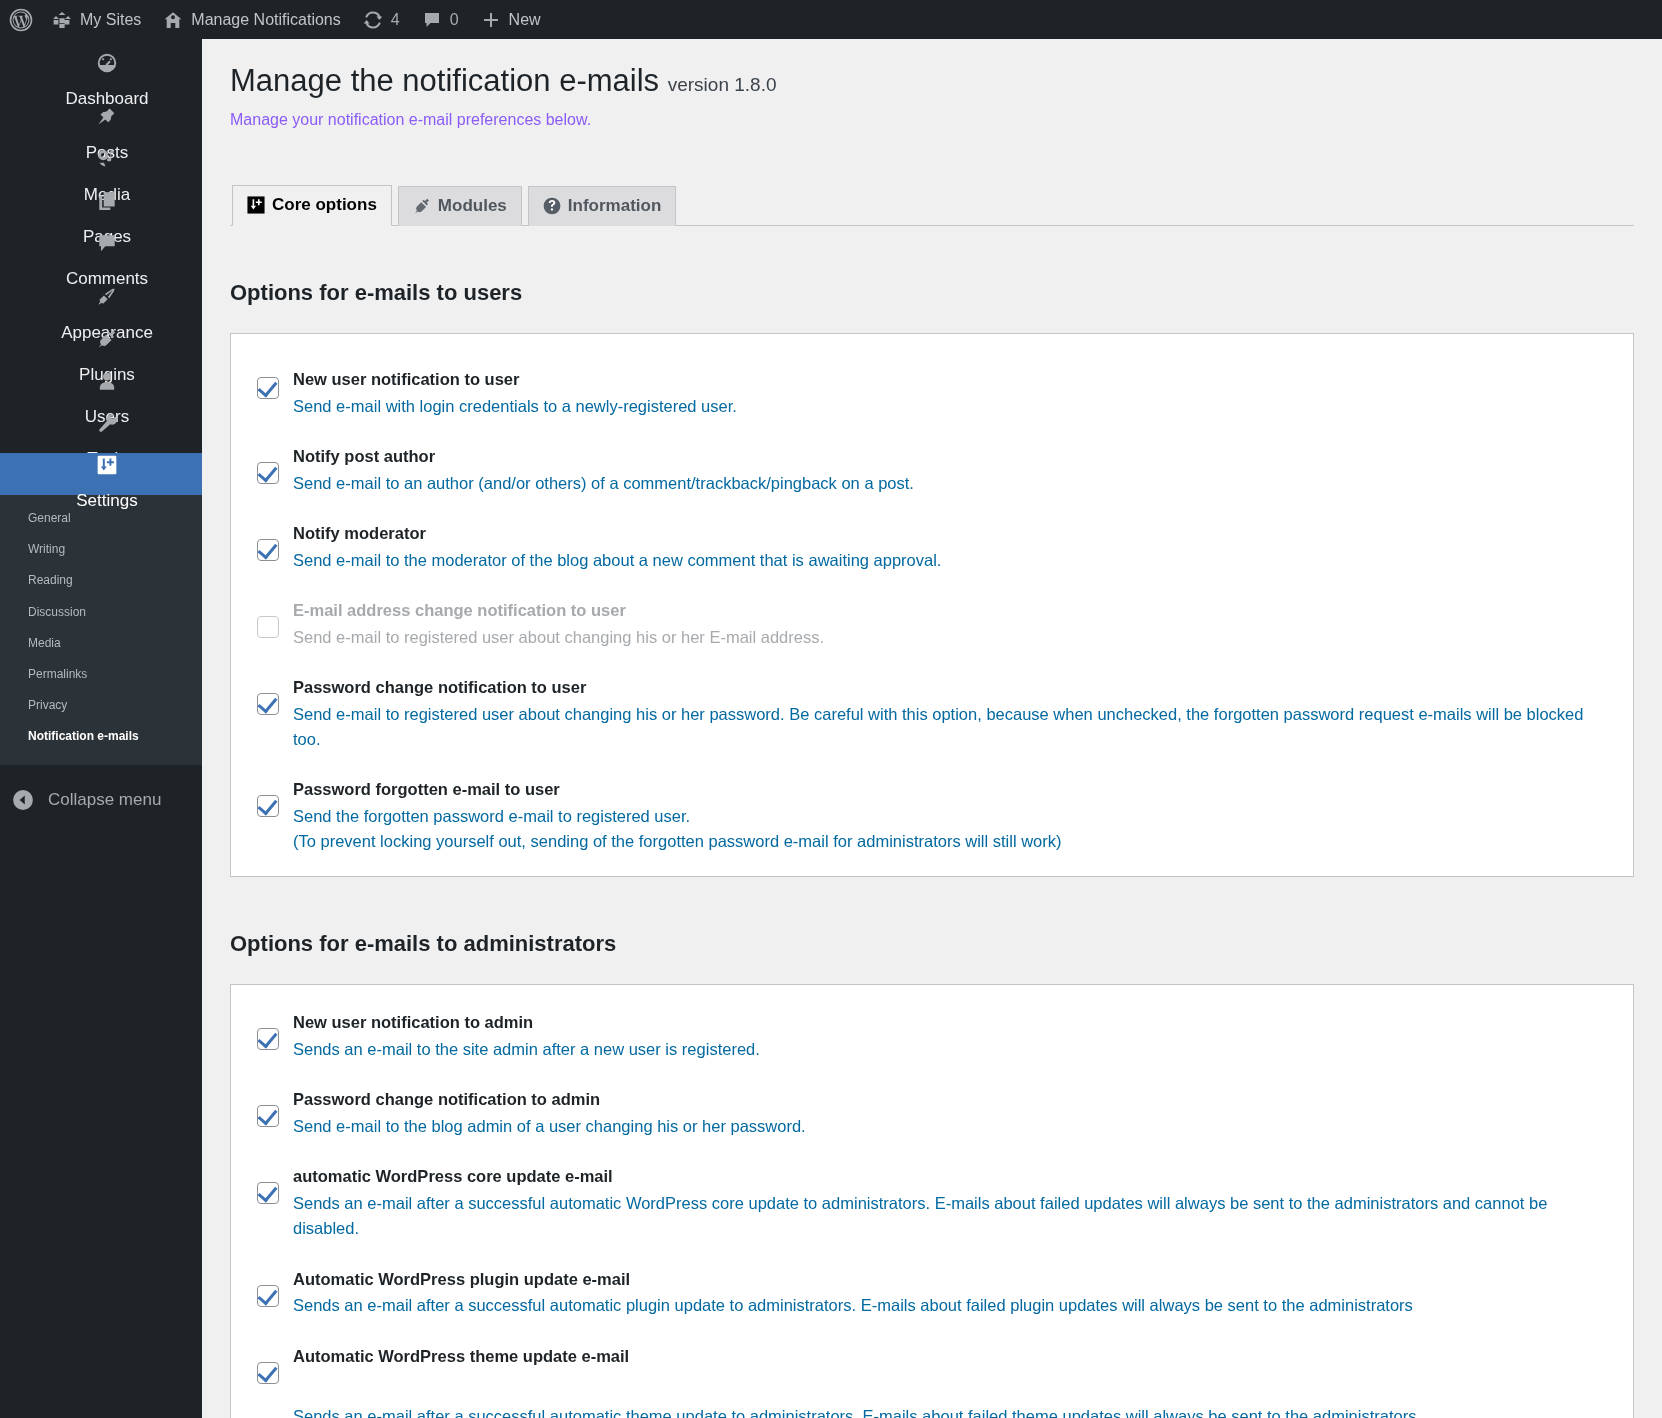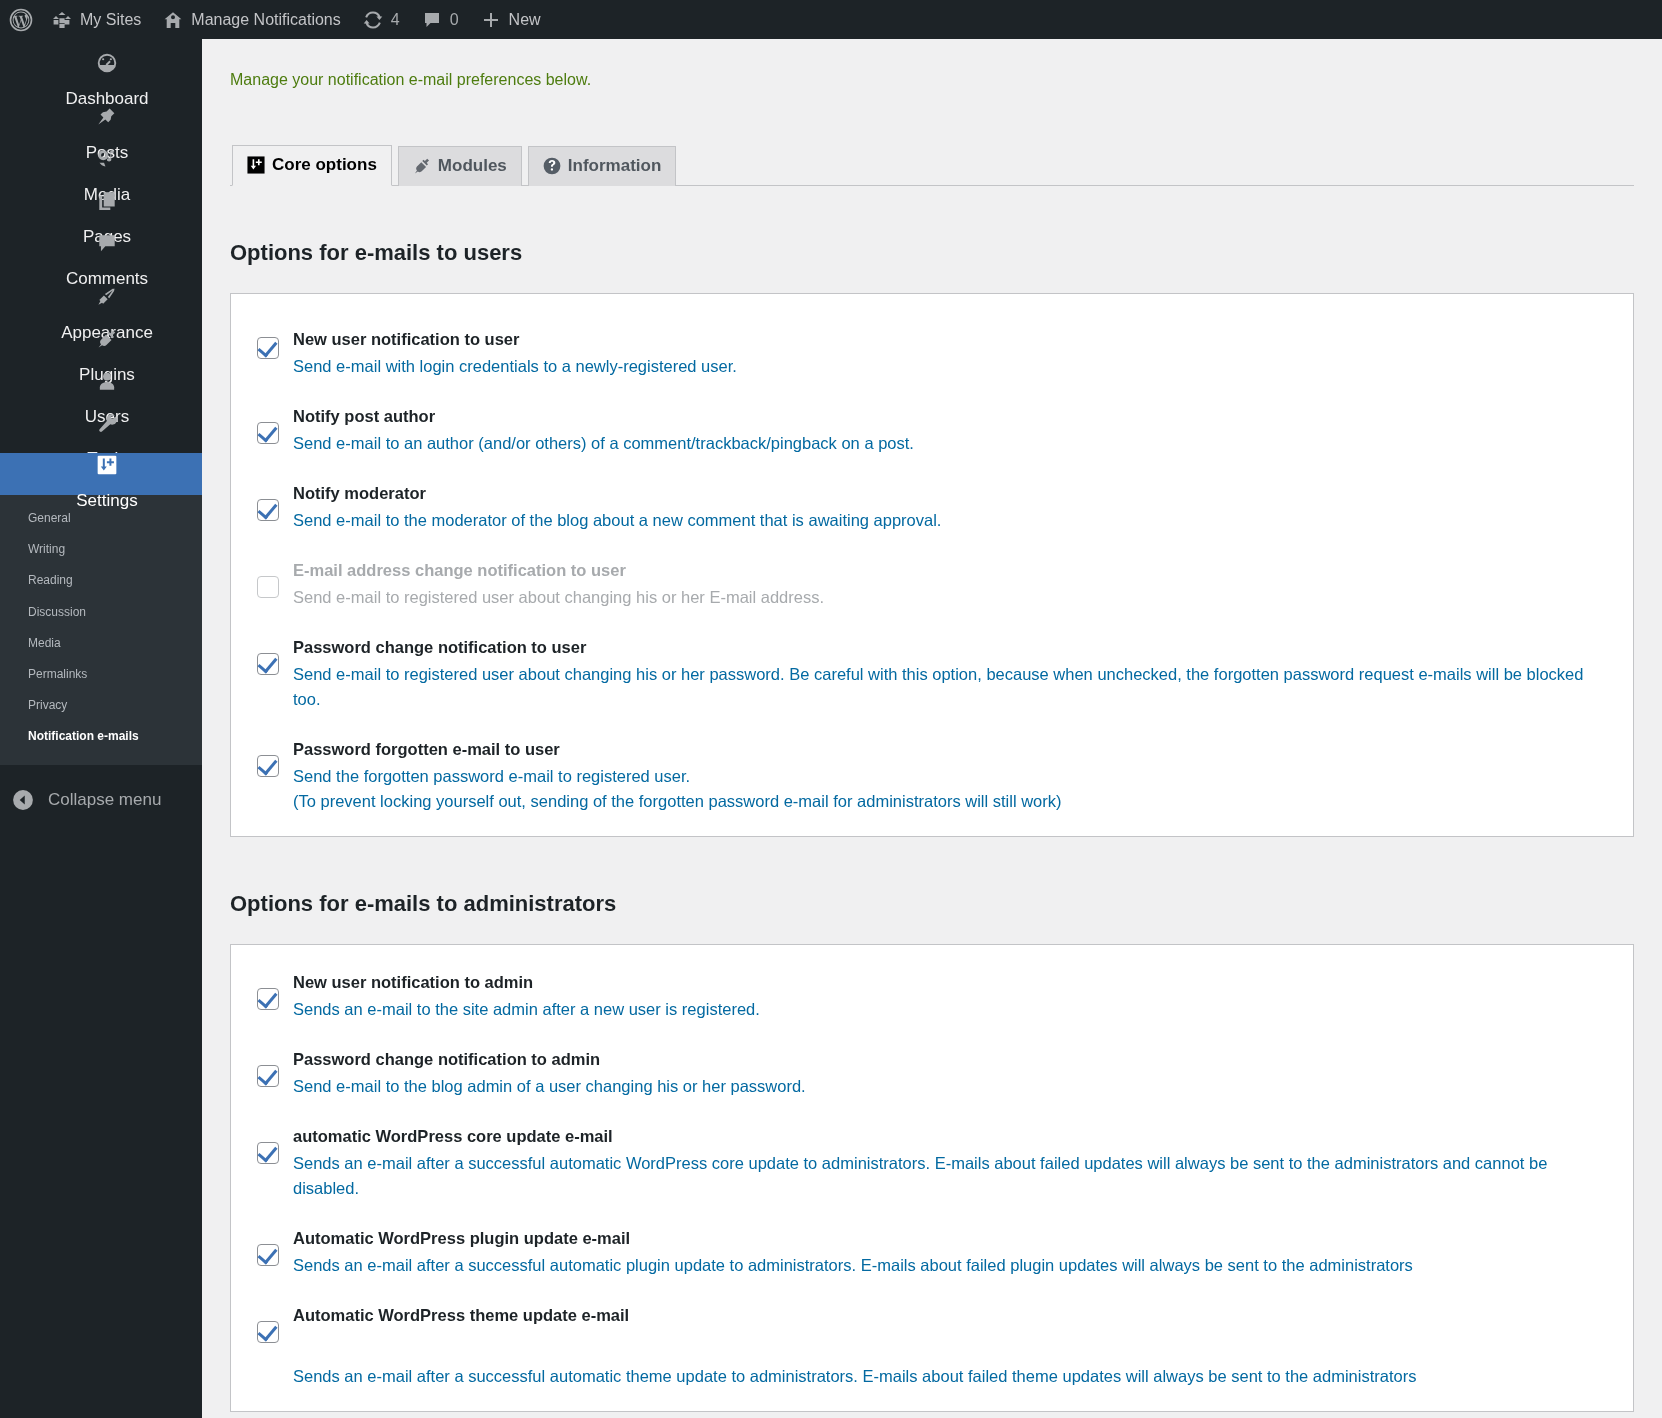--- a/index.html
+++ b/index.html
@@ -106,21 +106,21 @@
     line-height: 1.3;
   }
   h1.page-title .ver {
     font-size: 19px;
     color: #3c434a;
     font-weight: 400;
   }
   .page-desc {
     margin: 10px 0 0 0;
     font-size: 16px;
-    color: #4d7c0f;
+    color: #8b5cf6;
   }
 
   
   .nav-tabs {
     margin-top: 50px;
     border-bottom: 1px solid #c3c4c7;
     display: flex;
     align-items: flex-end;
     padding-left: 2px;
     height: 47px;
@@ -390,20 +390,24 @@
           <path d="M11.6 5.8 7 10l4.6 4.2V5.8z" fill="#1d2327"></path>
         </svg>
       </span>
       <span>Collapse menu</span>
     </div>
   </div>
 </div>
 
 <div id="main">
   <div class="wrap">
+    <h1 class="page-title">
+      <span>Manage the notification e-mails</span>
+      <span class="ver">version 1.8.0</span>
+    </h1>
     <p class="page-desc">Manage your notification e-mail preferences below.</p>
 
     <div class="nav-tabs">
       <a class="nav-tab active">
         <span class="tab-ico">
           <svg width="18" height="18" viewBox="0 0 20 20">
             <rect x="0.5" y="0.5" width="19" height="19" fill="#000"></rect>
             <path d="M6.2 3.6v7.3H4.2L7.1 15l2.9-4.1H8V3.6H6.2z" fill="#fff"></path>
             <path d="M12.2 3.6H14v2.4h2.4v1.8H14v2.4h-1.8V7.8H9.8V6h2.4V3.6z" fill="#fff"></path>
           </svg>

